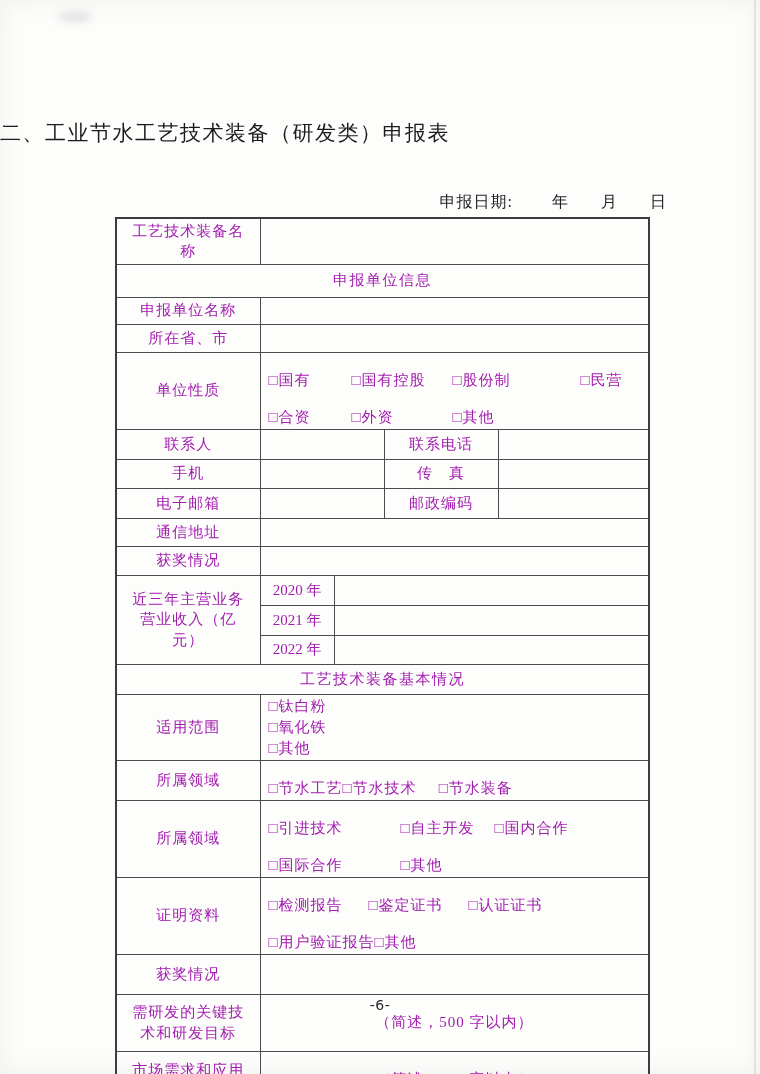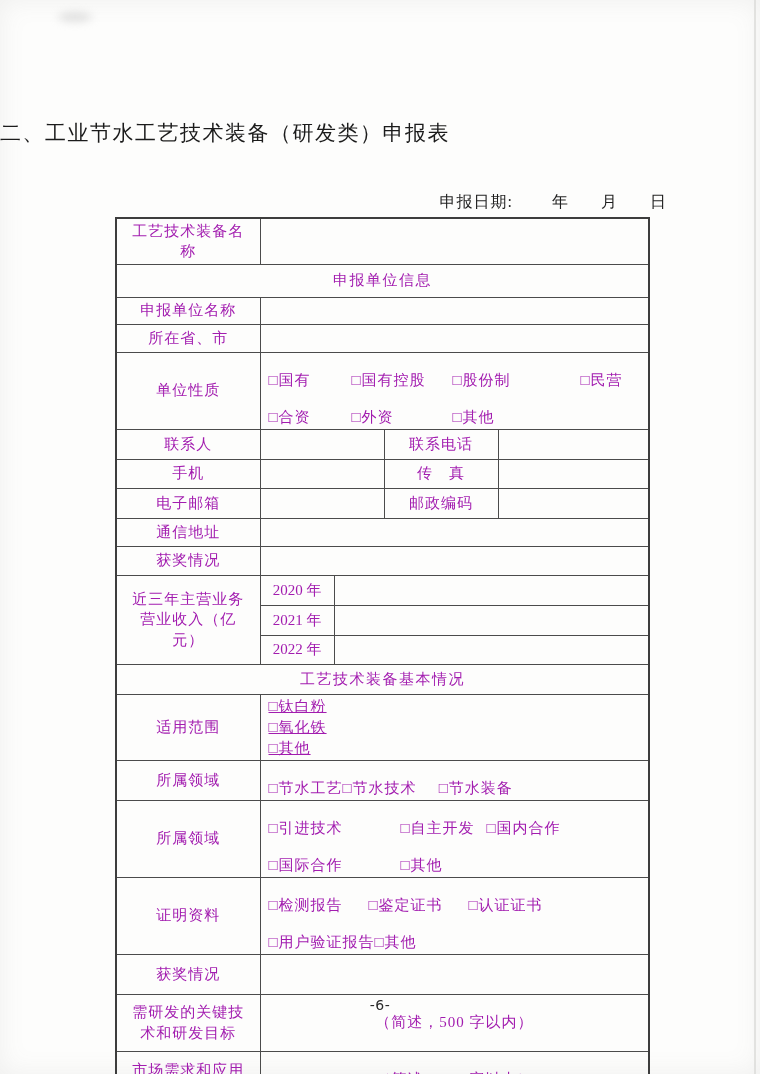--- a/index.html
+++ b/index.html
@@ -58,23 +58,23 @@
     text-align:center;line-height:1.35;letter-spacing:1px;
     padding:2px 8px;
   }
   td.sect{text-align:center;letter-spacing:1.5px;}
   td.year{text-align:center;letter-spacing:0;margin-left:40px;}
   td.hint{text-align:center;letter-spacing:1px;}
   td.chk{padding:1px 4px 1px 8px;letter-spacing:1px;}
   .chk .line{display:flex;align-items:center;line-height:21px;white-space:nowrap;}
   .opt{display:inline-block;white-space:nowrap;margin-top:16px;}
   .ow-83{width:83px}.ow-115{width:101px}.ow-108{width:128px}
-  .ow-112{width:132px}.ow-94{width:86px}.ow-100{width:100px}
+  .ow-112{width:132px}.ow-94{width:94px}.ow-100{width:100px}
   .ml-22{margin-left:22px}
-  .stack{line-height:21px;text-decoration:underline;}
+  .stack{line-height:21px;}
 
   .page-number{
     position:absolute;top:997px;left:0;width:100%;text-align:center;
     font-family:"DejaVu Sans","Liberation Sans",sans-serif;
     font-size:14px;color:#2a2a2a;letter-spacing:.5px;
   }
 </style>
 </head>
 <body>
 

